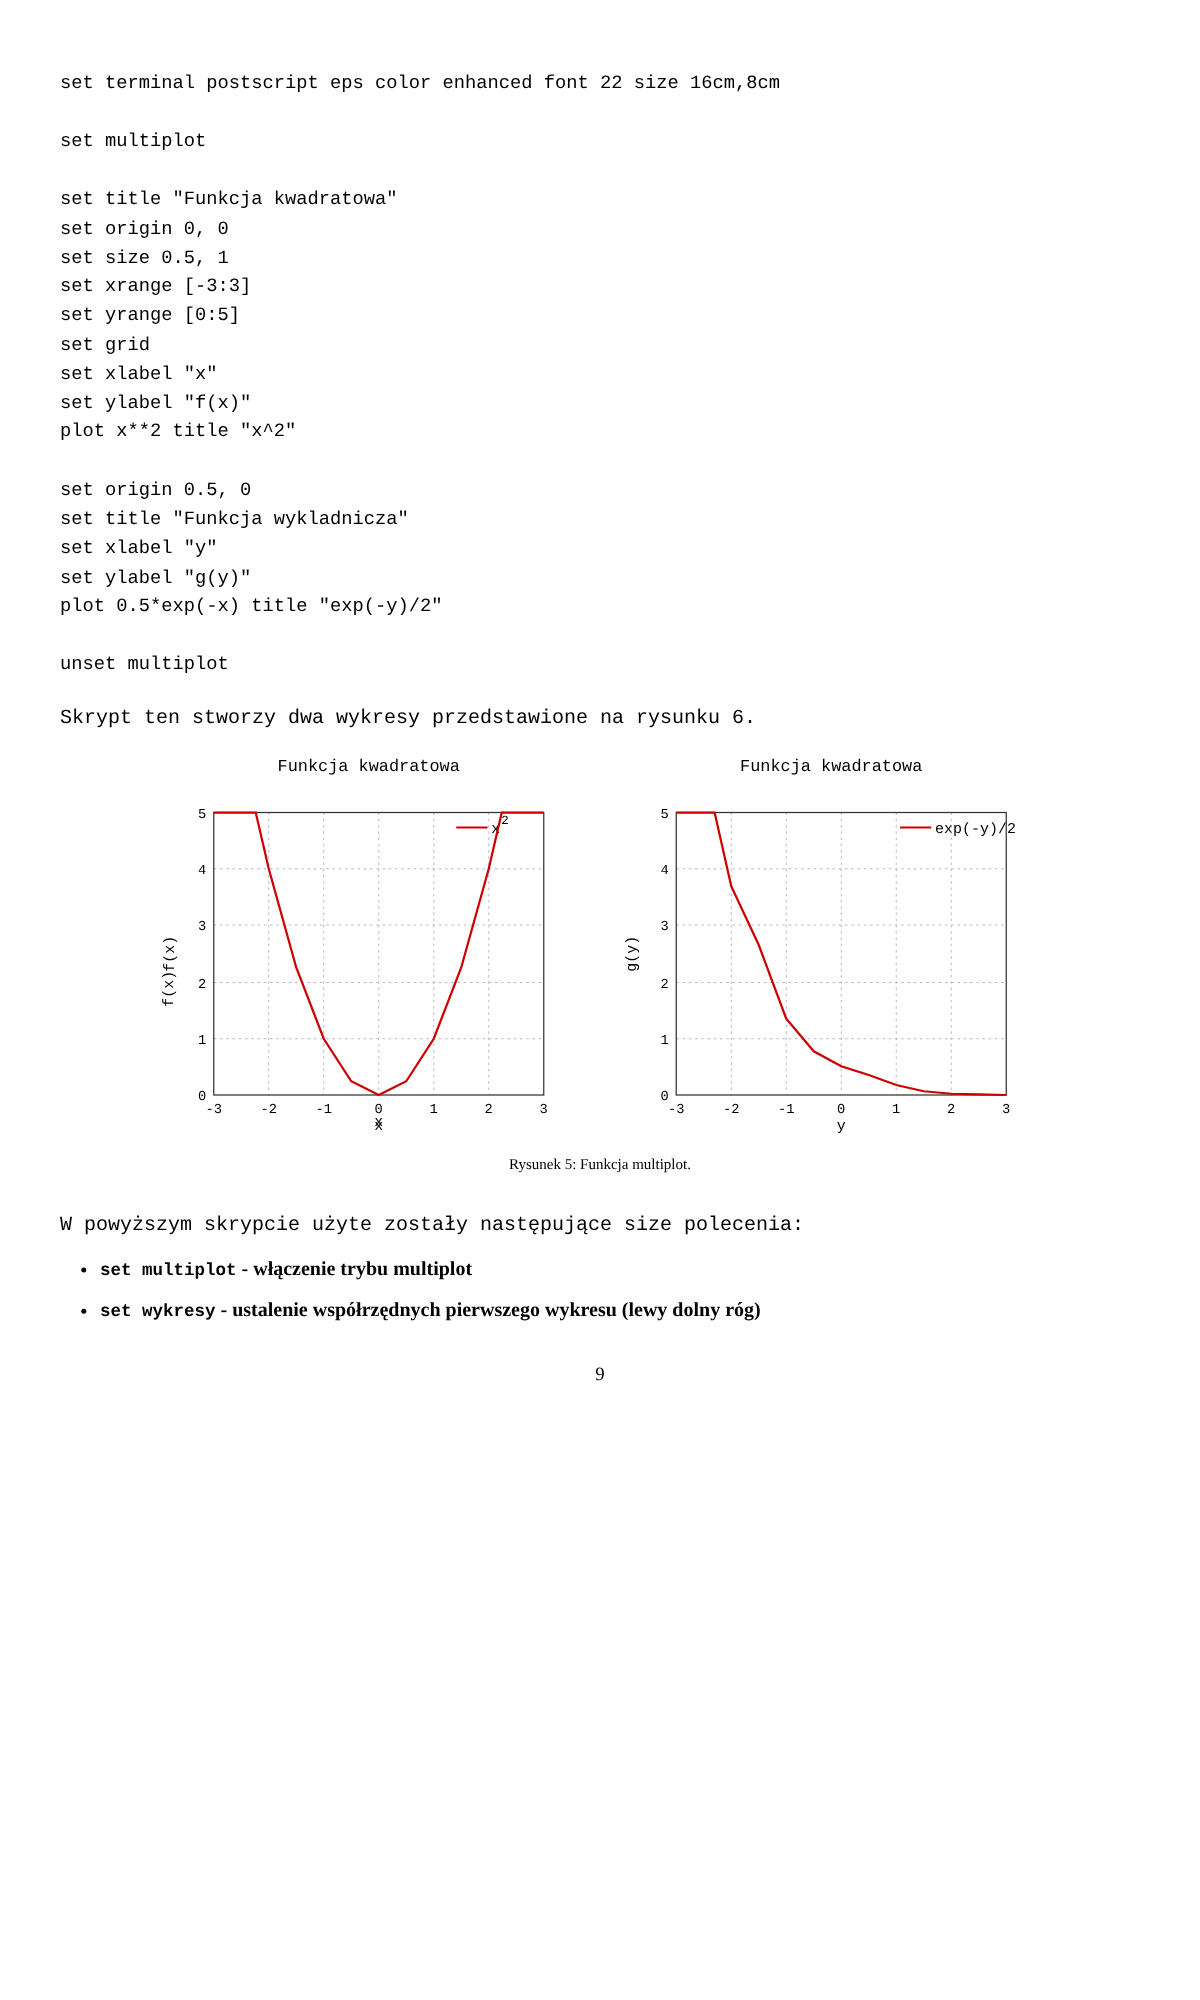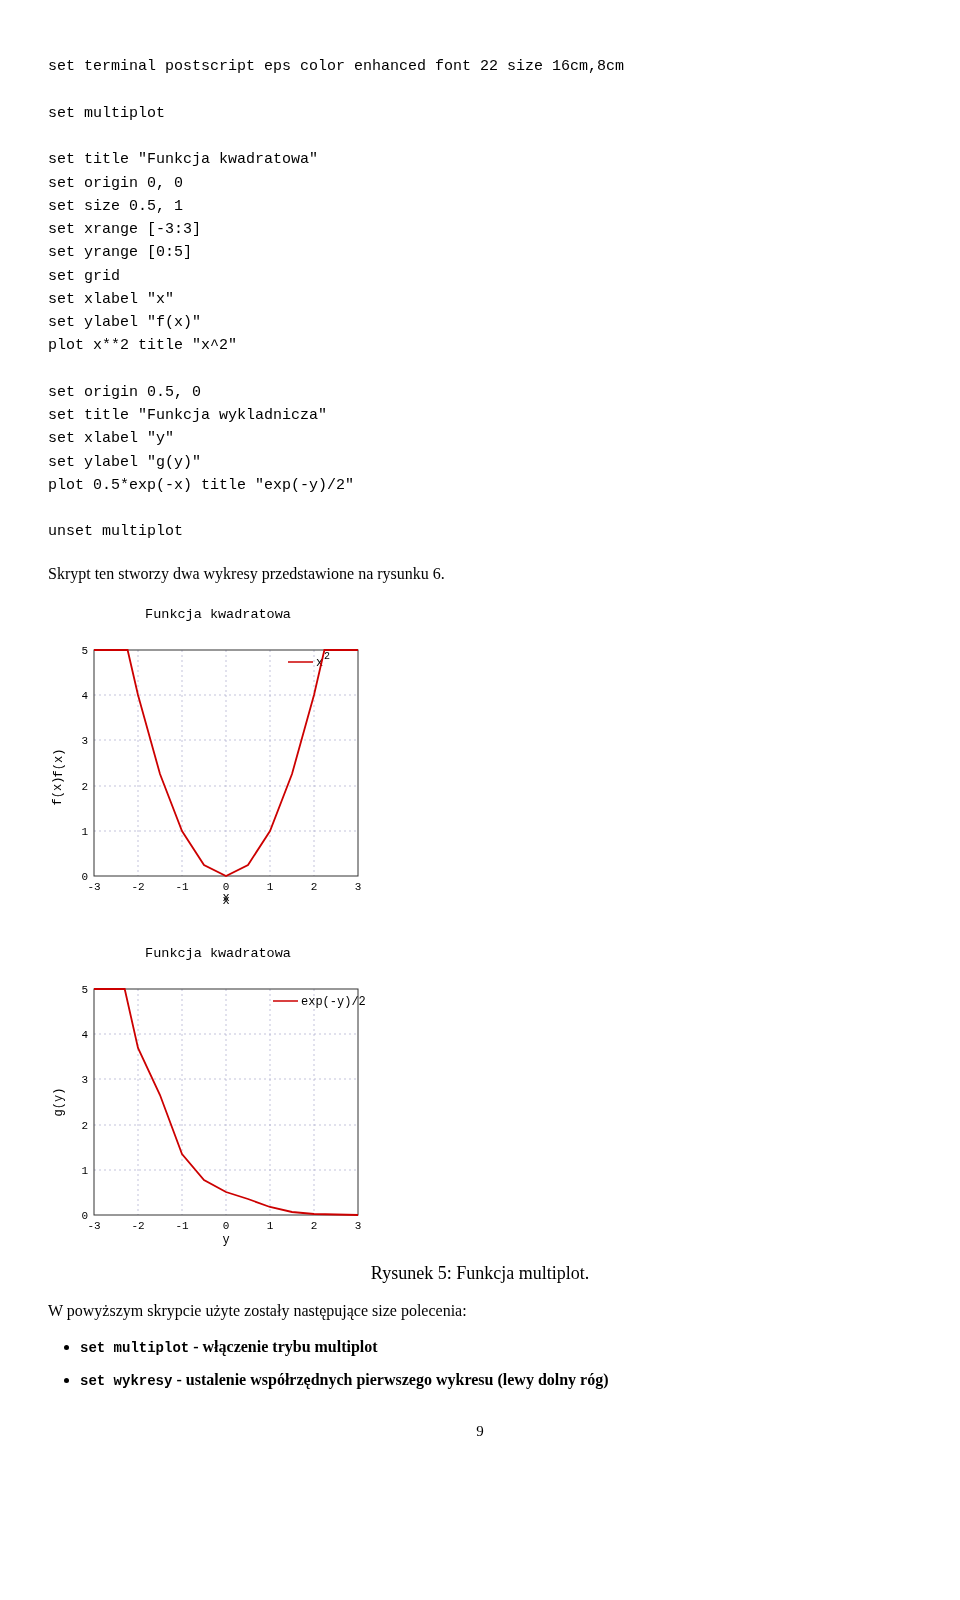--- a/index.html
+++ b/index.html
@@ -14,45 +14,45 @@
     }
     .code-block {
       font-family: Liberation Mono, monospace;
       font-size: 15px;
       line-height: 1.55;
       white-space: pre;
       margin-bottom: 0;
     }
     .charts-row {
       display: flex;
-      flex-direction: column;
+      flex-direction: row;
       justify-content: center;
       align-items: flex-start;
       gap: 30px;
       margin: 20px 0 8px 0;
     }
     .chart-container {
       display: flex;
       flex-direction: column;
       align-items: center;
     }
     .chart-title {
       font-family: 'Courier New', Courier, monospace;
       font-size: 13.5px;
       margin-bottom: 4px;
       text-align: center;
     }
     .caption {
       font-family: 'Computer Modern', Georgia, serif;
-      font-size: 18px;
+      font-size: 12px;
       text-align: center;
-      margin: 6px 0 14px 0;
+      margin: 6px 0 28px 0;
     }
     .section-text {
-      font-family: Liberation Serif, serif;
+      font-family: Liberation Mono, monospace;
       font-size: 16px;
       line-height: 1.65;
       margin-bottom: 10px;
     }
     .bullet-list {
       list-style: disc;
       margin-left: 32px;
       margin-bottom: 10px;
     }
     .bullet-list li {

